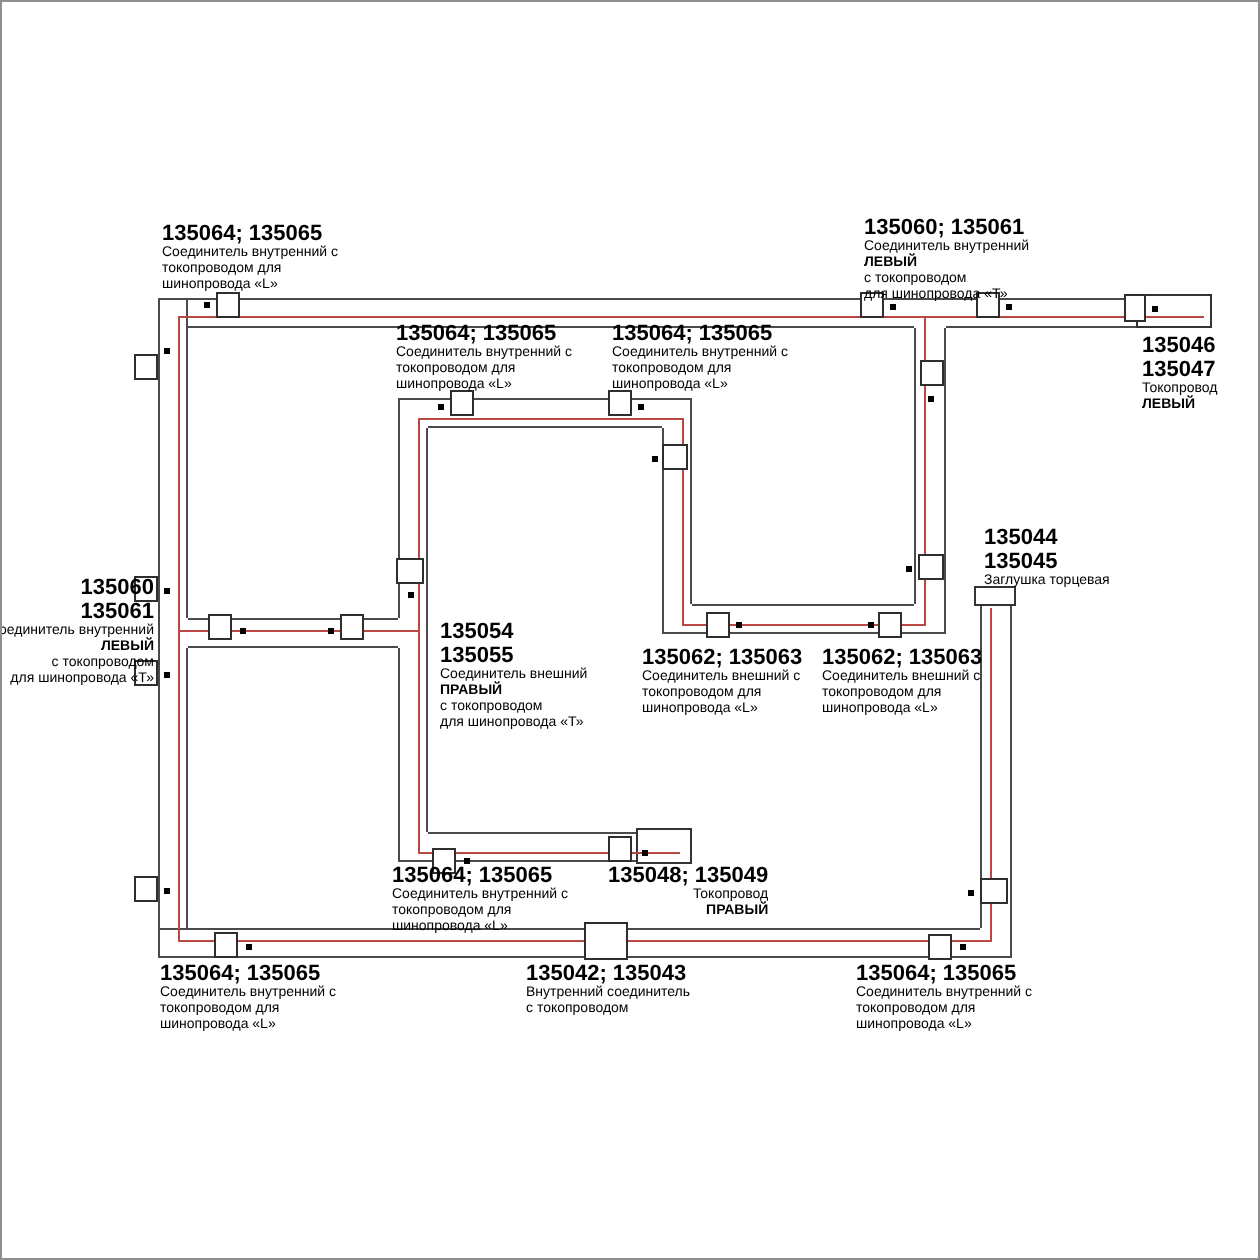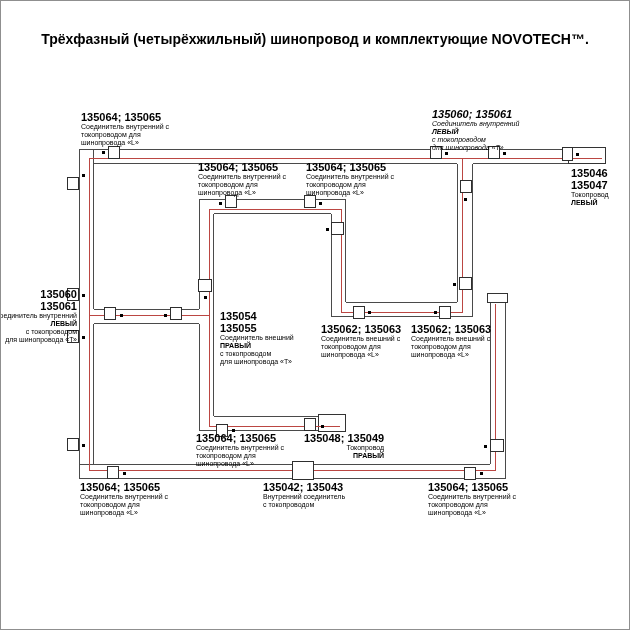--- a/index.html
+++ b/index.html
@@ -16,21 +16,20 @@
   .redline{}
   .lbl{position:absolute;}
   .num{font-size:11px;font-weight:bold;line-height:12px;white-space:nowrap;}
   .desc{font-size:7px;line-height:8px;white-space:nowrap;}
   .descb{font-size:7px;line-height:8px;font-weight:bold;white-space:nowrap;}
 </style>
 </head>
 <body>
 
 <div id="page">
-  <div class="title" style="top:30px">Трёхфазный (четырёхжильный) шинопровод и комплектующие NOVOTECH™.</div>
   <div id="diagram">
       <div class="seg" style="left: 78px; top: 148px; width: 527px; height: 15px;"></div>
       <div class="seg" style="left: 78px; top: 148px; width: 15px; height: 330px;"></div>
       <div class="seg" style="left: 78px; top: 463px; width: 427px; height: 15px;"></div>
       <div class="seg" style="left: 489px; top: 300px; width: 16px; height: 178px;"></div>
       <div class="seg" style="left: 456px; top: 148px; width: 16px; height: 168px;"></div>
       <div class="seg" style="left: 330px; top: 301px; width: 142px; height: 15px;"></div>
       <div class="seg" style="left: 330px; top: 198px; width: 15px; height: 118px;"></div>
       <div class="seg" style="left: 198px; top: 198px; width: 147px; height: 15px;"></div>
       <div class="seg" style="left: 198px; top: 198px; width: 15px; height: 232px;"></div>
@@ -119,21 +118,21 @@
         <div class="desc">Соединитель внутренний с</div>
         <div class="desc">токопроводом для</div>
         <div class="desc">шинопровода «L»</div>
       </div>
       <div class="lbl" style="top: 160px; left: 305px;">
         <div class="num">135064; 135065</div>
         <div class="desc">Соединитель внутренний с</div>
         <div class="desc">токопроводом для</div>
         <div class="desc">шинопровода «L»</div>
       </div>
-      <div class="lbl" style="top: 107px; left: 431px; font-style: italic;">
+      <div class="lbl" style="top: 107px; left: 431px;">
         <div class="num">135060; 135061</div>
         <div class="desc">Соединитель внутренний</div>
         <div class="descb">ЛЕВЫЙ</div>
         <div class="desc">с токопроводом</div>
         <div class="desc">для шинопровода «Т»</div>
       </div>
       <div class="lbl" style="top: 166px; left: 570px;">
         <div class="num">135046</div>
         <div class="num">135047</div>
         <div class="desc">Токопровод</div>
@@ -160,20 +159,25 @@
         <div class="desc">Соединитель внешний с</div>
         <div class="desc">токопроводом для</div>
         <div class="desc">шинопровода «L»</div>
       </div>
       <div class="lbl" style="top: 322px; left: 410px;">
         <div class="num">135062; 135063</div>
         <div class="desc">Соединитель внешний с</div>
         <div class="desc">токопроводом для</div>
         <div class="desc">шинопровода «L»</div>
       </div>
+      <div class="lbl" style="top: 262px; left: 491px;">
+        <div class="num">135044</div>
+        <div class="num">135045</div>
+        <div class="desc">Заглушка торцевая</div>
+      </div>
       <div class="lbl" style="top: 431px; left: 195px;">
         <div class="num">135064; 135065</div>
         <div class="desc">Соединитель внутренний с</div>
         <div class="desc">токопроводом для</div>
         <div class="desc">шинопровода «L»</div>
       </div>
       <div class="lbl" style="top: 431px; left: 303px; text-align: right;">
         <div class="num">135048; 135049</div>
         <div class="desc">Токопровод</div>
         <div class="descb">ПРАВЫЙ</div>

